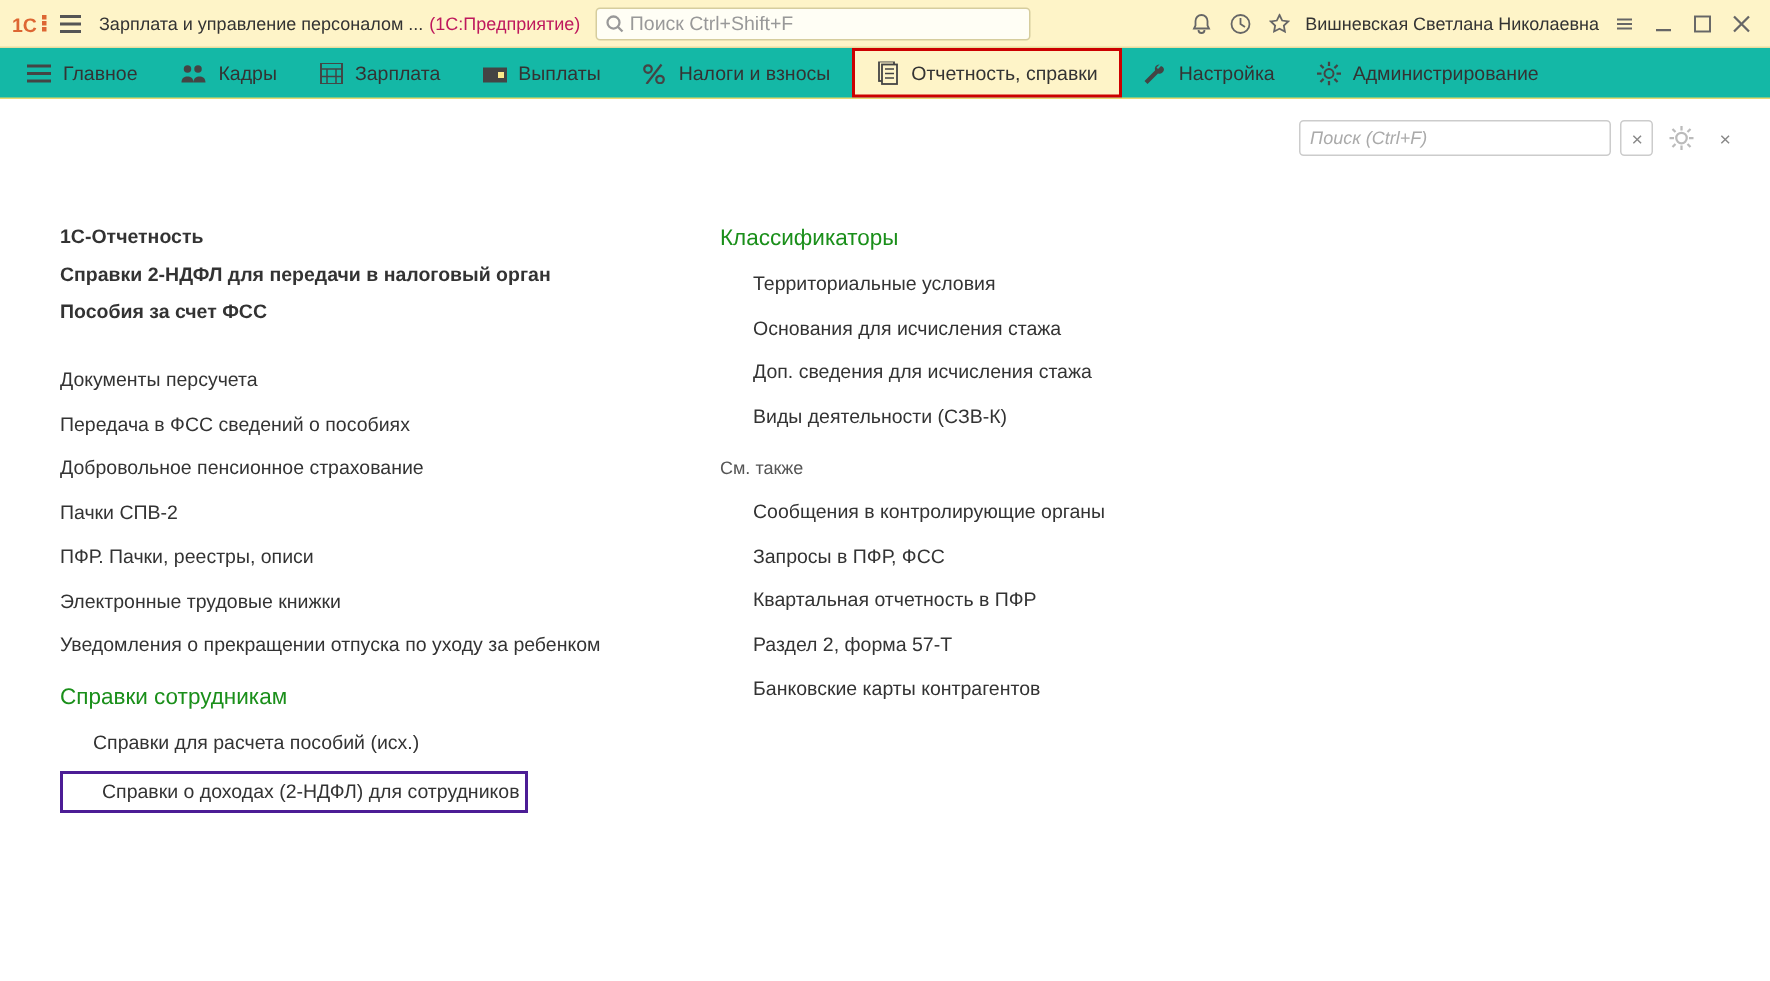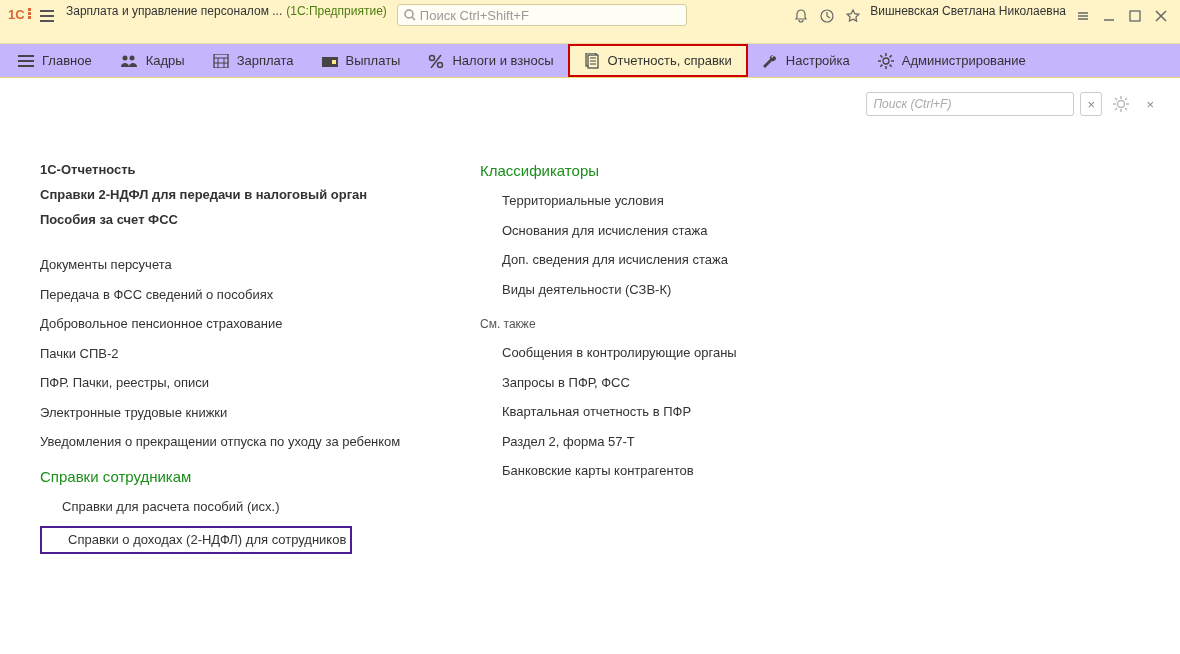--- a/index.html
+++ b/index.html
@@ -1,26 +1,26 @@
 <!DOCTYPE html>
 <html><head>
 <meta charset="utf-8">
 <style>
   * { box-sizing: border-box; margin: 0; padding: 0; }
   html, body { width: 1180px; height: 654px; font-family: Arial, sans-serif; font-size: 13px; color: #333; background: #fff; overflow: hidden; }
-  .titlebar { height: 44px; background: #fef4c8; display: flex; padding: 4px 6px; border-bottom: 1px solid #e8dca0; }
+  .titlebar { height: 32px; background: #fef4c8; display: flex; align-items: center; padding: 15px 6px; border-bottom: 1px solid #e8dca0; }
   .logo { width: 28px; height: 20px; display: flex; align-items: center; justify-content: center; }
   .tb-btn { width: 26px; height: 24px; display: flex; align-items: center; justify-content: center; color: #555; cursor: pointer; }
   .title-text { margin-left: 6px; color: #333; font-size: 12px; white-space: nowrap; }
-  .title-suffix { color: #4d7c0f; font-size: 12px; margin-left: 4px; }
+  .title-suffix { color: #be185d; font-size: 12px; margin-left: 4px; }
   .searchbox { flex: 0 0 290px; height: 22px; margin-left: 10px; border: 1px solid #d6cd9e; background: #fffef5; border-radius: 3px; display: flex; align-items: center; padding: 0 6px; color: #999; }
   .searchbox svg { margin-right: 4px; }
   .tb-spacer { flex: 1; }
   .username { font-size: 12px; color: #333; margin: 0 4px; }
-  .menubar { height: 34px; background: #c4b5fd; display: flex; align-items: stretch; padding: 0 4px; border-bottom: 1px solid #e9d96f; }
+  .menubar { height: 34px; background: #14b8a6; display: flex; align-items: stretch; padding: 0 4px; border-bottom: 1px solid #e9d96f; }
   .menuitem { display: flex; align-items: center; padding: 0 14px; cursor: pointer; color: #333; font-size: 13px; gap: 8px; }
   .menuitem.active { border: 2px solid #c00; background: #fef4c8; }
   .content { position: relative; padding: 24px 40px; height: calc(654px - 62px); overflow: hidden; background: #fff; }
   .toprow { position: absolute; top: 14px; right: 20px; display: flex; align-items: center; gap: 6px; }
   .psearch { width: 208px; height: 24px; border: 1px solid #ccc; border-radius: 3px; display: flex; align-items: center; padding: 0 6px; color: #aaa; font-style: italic; font-size: 12px; }
   .pclear { width: 22px; height: 24px; border: 1px solid #ccc; border-radius: 3px; display:flex; align-items:center; justify-content:center; color:#888; cursor:pointer; }
   .gear { color: #bbb; cursor: pointer; }
   .xbtn { color: #888; cursor: pointer; padding: 0 6px; }
   .cols { display: flex; gap: 40px; margin-top: 60px; }
   .col { flex: 0 0 400px; }

